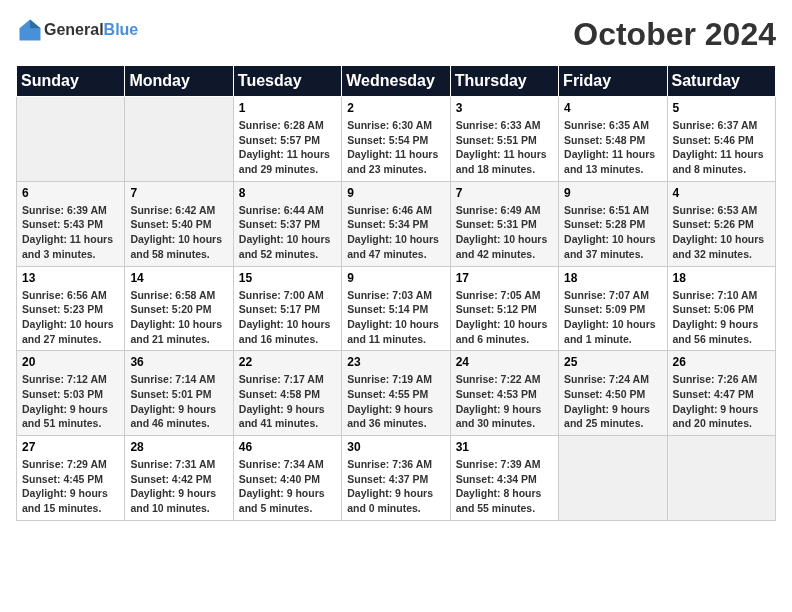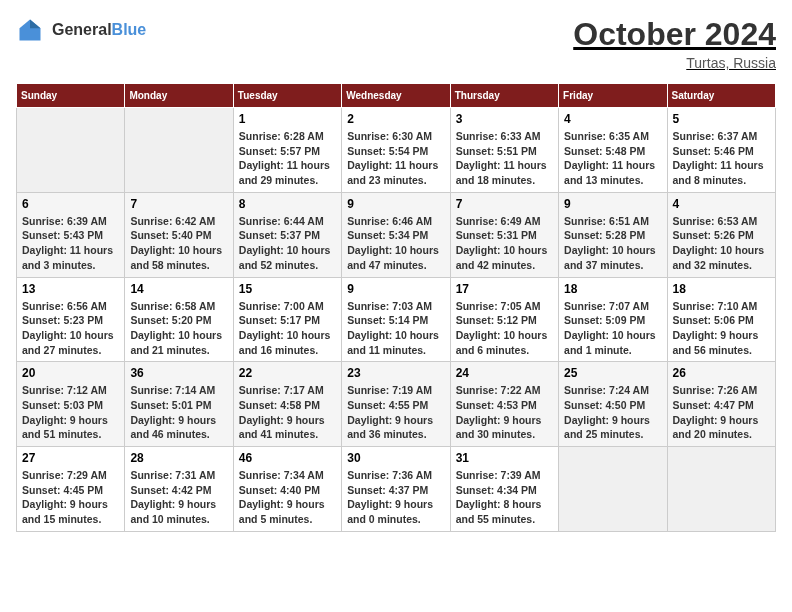--- a/index.html
+++ b/index.html
@@ -12,51 +12,50 @@
     }
     .header {
       display: flex;
       justify-content: space-between;
       align-items: flex-start;
       margin-bottom: 12px;
     }
     .logo {
       display: flex;
       align-items: center;
-      gap: 8px;
+      gap: 0;
     }
     .logo-icon {
       width: 28px;
       height: 28px;
     }
     .title-block {
-      text-align: right;
-      text-decoration: underline;
+      text-align: center;
     }
     .month-title {
       font-size: 32px;
       font-weight: bold;
       color: #333;
     }
     .location {
       font-size: 14px;
       color: #555;
       margin-top: 2px;
     }
     table {
       width: 100%;
       border-collapse: collapse;
       font-size: 11px;
     }
     thead tr th {
-      background: #7f1d1d;
+      background: #0f172a;
       color: #fff;
       padding: 6px 4px;
       text-align: left;
-      font-size: 10px;
+      font-size: 16px;
       font-weight: bold;
       border: 1px solid #fff;
     }
     tbody tr td {
       border: 1px solid #ccc;
       padding: 4px 5px;
       vertical-align: top;
       background: #fff;
       min-height: 80px;
       width: 14.28%;
@@ -90,21 +89,20 @@
       <polygon points="16,4 28,14 16,14" fill="#2e6da4"></polygon>
     </svg>
     <div>
       <div style="font-size:16px;font-weight:bold;color:#333;line-height:1.1;">
         <span>General</span><span style="color:#4a90d9;">Blue</span>
       </div>
     </div>
   </div>
   <div class="title-block">
     <div class="month-title">October 2024</div>
-    <div class="location">Turtas, Russia</div>
   </div>
 </div>
 
 <table>
   <thead>
     <tr>
     <th>Sunday</th>
         <th>Monday</th>
         <th>Tuesday</th>
         <th>Wednesday</th>

